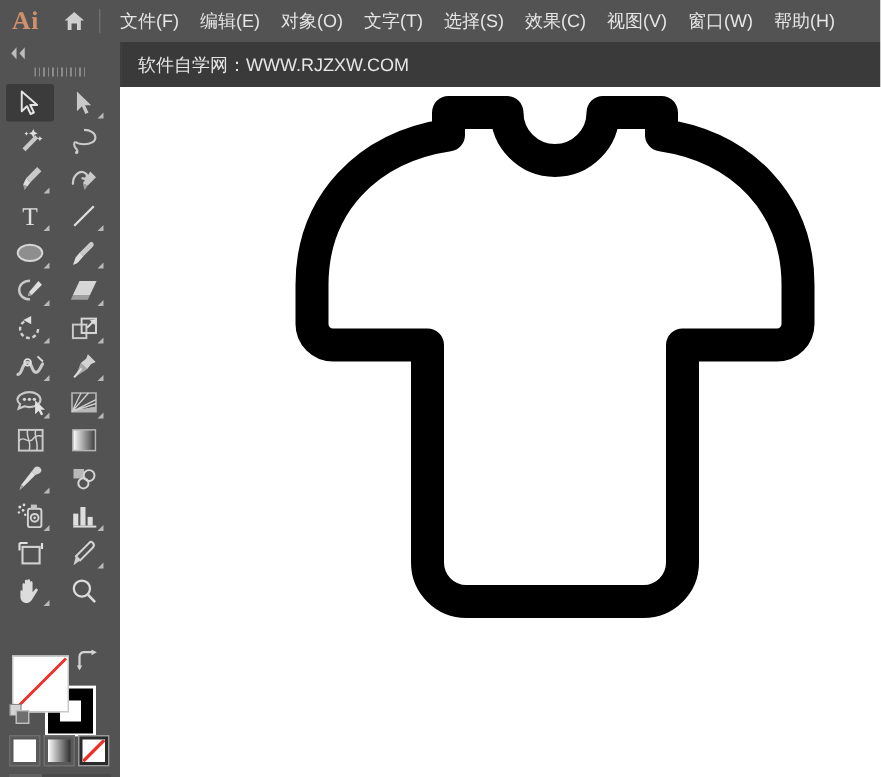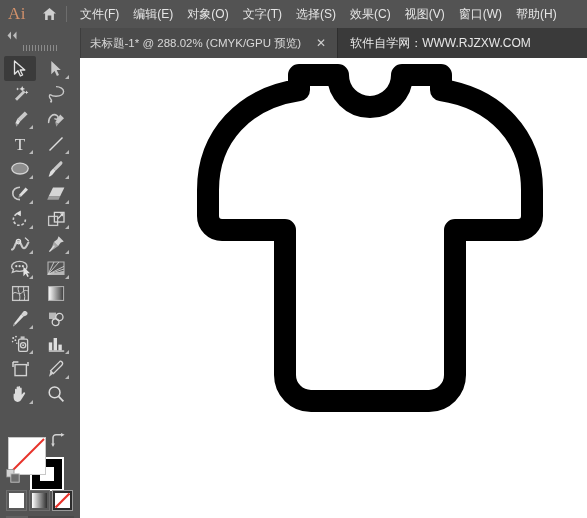--- a/index.html
+++ b/index.html
@@ -12,21 +12,21 @@
   }
   #app{position:relative;width:587px;height:518px;overflow:hidden;}
 
   
   .menubar{
     position:absolute;left:0;top:0;width:587px;height:28px;
     background:#535353;display:flex;align-items:center;
   }
   .ai-logo{
     width:34px;height:28px;display:flex;align-items:center;justify-content:center;
-    color:#d2916b;font-size:17px;font-weight:normal;letter-spacing:.5px;
+    color:#d2916b;font-size:17px;font-weight:bold;letter-spacing:.5px;
     font-family:"Liberation Serif","DejaVu Serif",serif;
   }
   .home-btn{
     width:30px;height:28px;display:flex;align-items:center;justify-content:center;
   }
   .menu-sep{width:1px;height:16px;background:#6d6d6d;margin:0 6px 0 2px;}
   .menu-items{display:flex;align-items:center;}
   .menu-item{
     color:#e5e5e5;font-size:12px;padding:3px 7px;white-space:nowrap;
     line-height:14px;
@@ -153,24 +153,20 @@
       <div class="menu-item">文字(T)</div>
       <div class="menu-item">选择(S)</div>
       <div class="menu-item">效果(C)</div>
       <div class="menu-item">视图(V)</div>
       <div class="menu-item">窗口(W)</div>
       <div class="menu-item">帮助(H)</div>
     </div>
   </div>
 
   <div class="tabbar">
-    <div class="tab">
-      <span class="tab-title">未标题-1* @ 288.02% (CMYK/GPU 预览)</span>
-      <span class="tab-close">✕</span>
-    </div>
     <div class="promo">软件自学网：WWW.RJZXW.COM</div>
   </div>
 
   <div class="toolbar">
 
     <div class="tb-collapse">
       <svg width="14" height="9" viewBox="0 0 14 9" aria-hidden="true">
         <path d="M5 0.5 L1.5 4.5 L5 8.5 Z" fill="#bdbdbd"></path>
         <path d="M10.5 0.5 L7 4.5 L10.5 8.5 Z" fill="#bdbdbd"></path>
       </svg>

